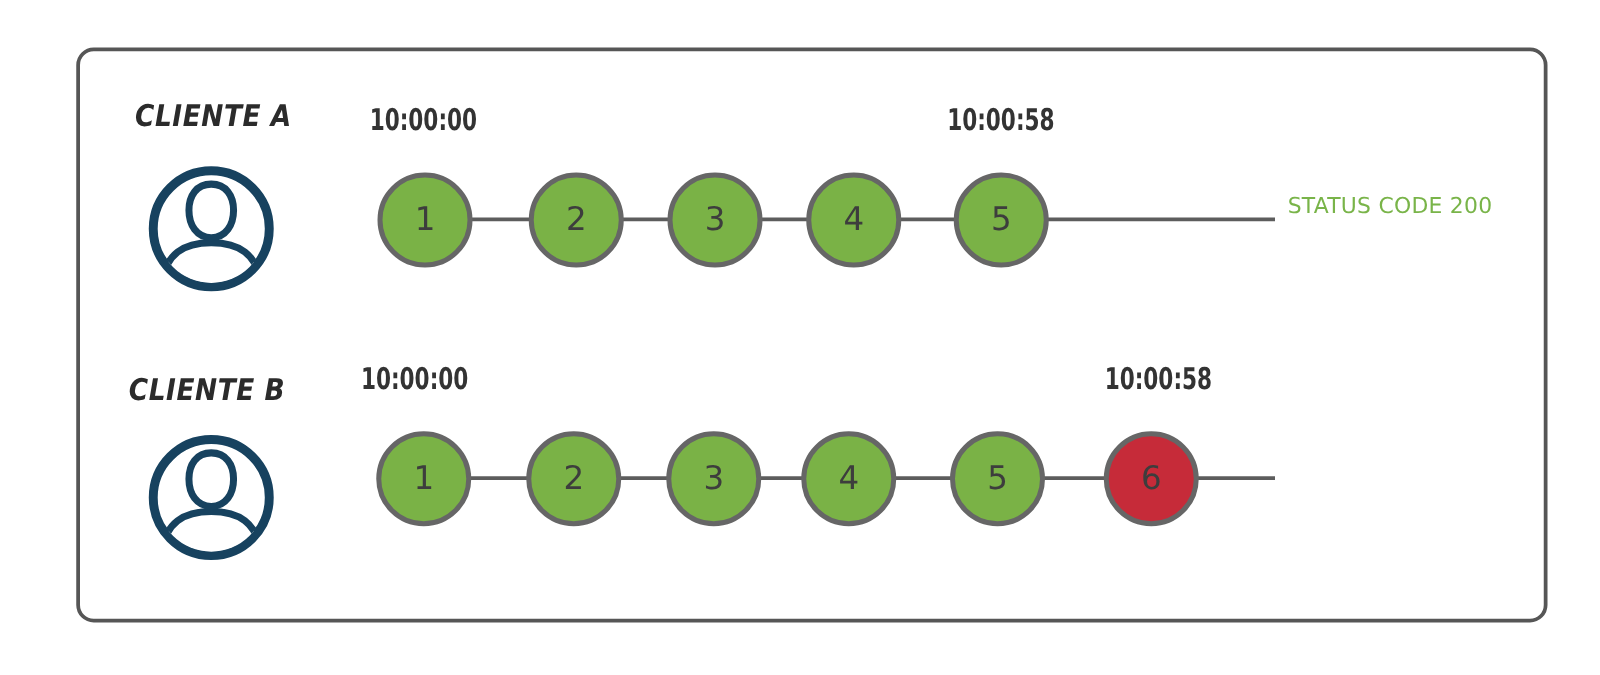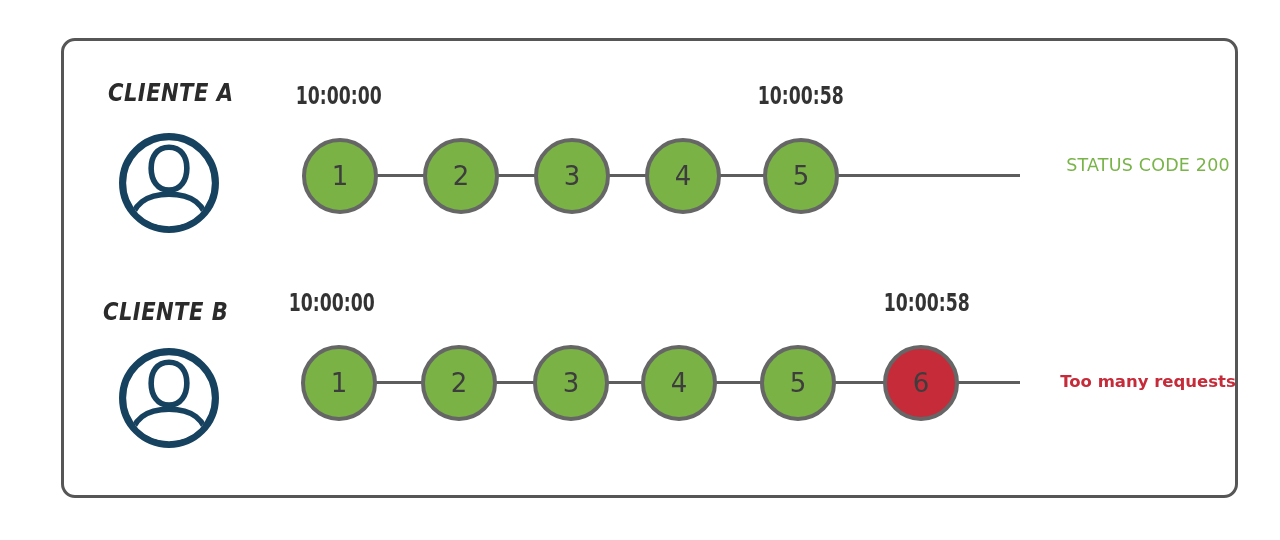--- a/index.html
+++ b/index.html
@@ -26,21 +26,21 @@
   .circle{
     position:absolute;width:76px;height:76px;border-radius:50%;
     box-sizing:border-box;border:4px solid #666;
     display:flex;align-items:center;justify-content:center;
     font-size:26px;color:#3d3d3d;
   }
   .circle.success{background:var(--success,#7ab246);}
   .circle.error{background:var(--error,#c62b39);}
   .status{
     position:absolute;width:178px;text-align:center;line-height:21px;
-    font-size:17.5px;letter-spacing:.2px;white-space:nowrap;margin-left:36px;
+    font-size:17.5px;letter-spacing:.2px;white-space:nowrap;
   }
   .status.success{color:var(--success_text,#79b449);}
   .status.error{color:var(--error_text,#c62b39);}
   .status .msg{font-size:16.5px;font-weight:700;letter-spacing:0;}
   .status.success .msg{font-weight:400;}
 </style>
 </head>
 <body>
 
 <div class="panel"></div>
@@ -126,14 +126,13 @@
   <span>4</span>
 </div>
 <div class="circle success" style="left:760px;top:345px;">
   <span>5</span>
 </div>
 <div class="circle error" style="left:883px;top:345px;">
   <span>6</span>
 </div>
 
 <div class="status error" style="left:1023px;top:371px;">
-  <div class="msg">Too many requests</div>
 </div>
 
 </body></html>

